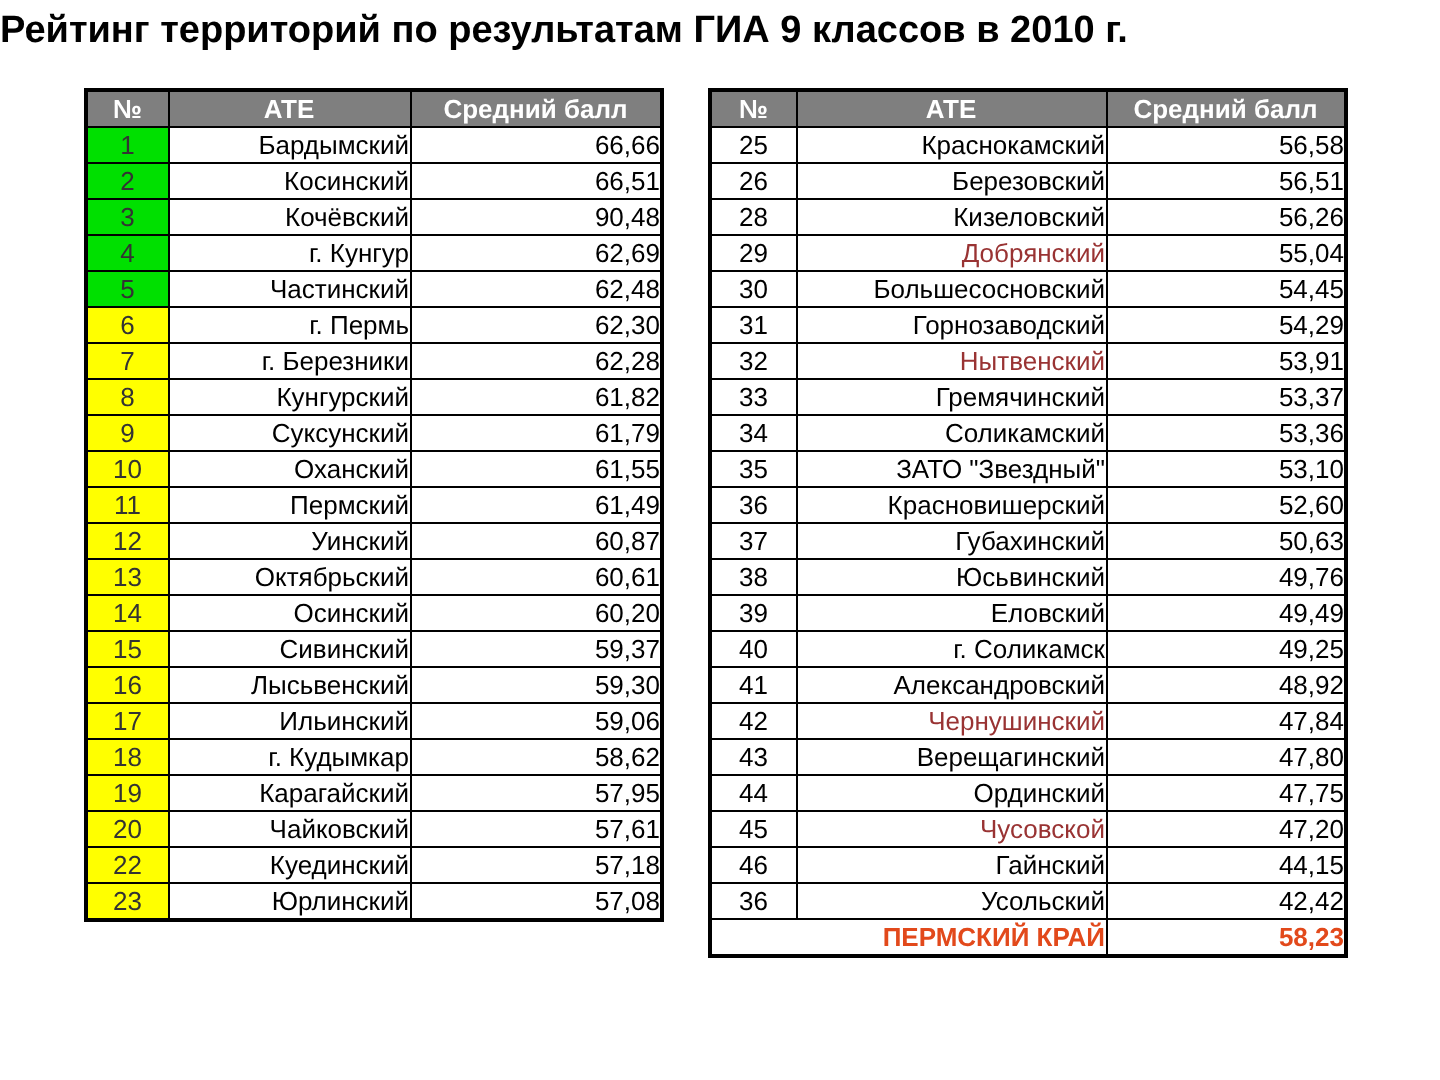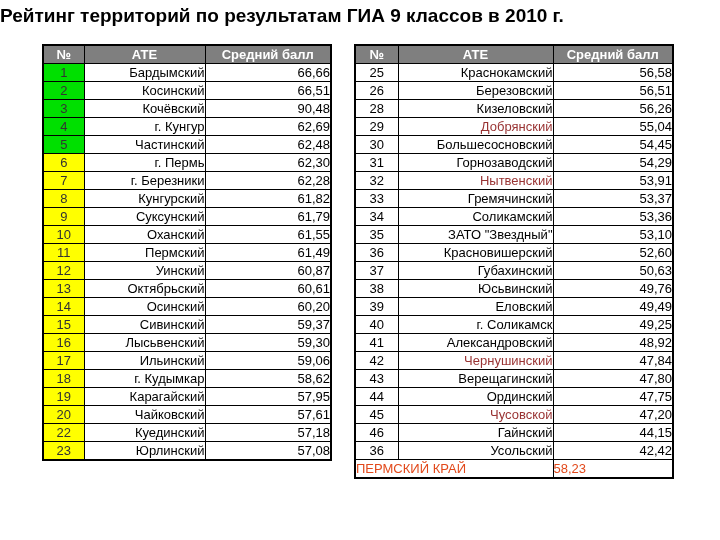--- a/index.html
+++ b/index.html
@@ -27,21 +27,21 @@
     background:var(--header-bg,#7f7f7f);color:#fff;font-weight:bold;
     text-align:center;
   }
   td.num{text-align:center;}
   td.num.band-green{background:var(--green,#00e000);color:#333;}
   td.num.band-yellow{background:var(--yellow,#ffff00);color:#333;}
   td.name{text-align:right;padding-left:5px;}
   td.name.red{color:var(--red-text,#993333);}
   td.score{text-align:right;}
   tr.total td{
-    font-weight:normal;color:var(--total-color,#e2491b);text-align:left;
+    font-weight:bold;color:var(--total-color,#e2491b);text-align:right;
   }
 </style>
 </head>
 <body>
 
 <div class="title">Рейтинг территорий по результатам ГИА 9 классов в 2010 г.</div>
 
 <table class="rank t0">
   <colgroup>
       <col class="c-num">

